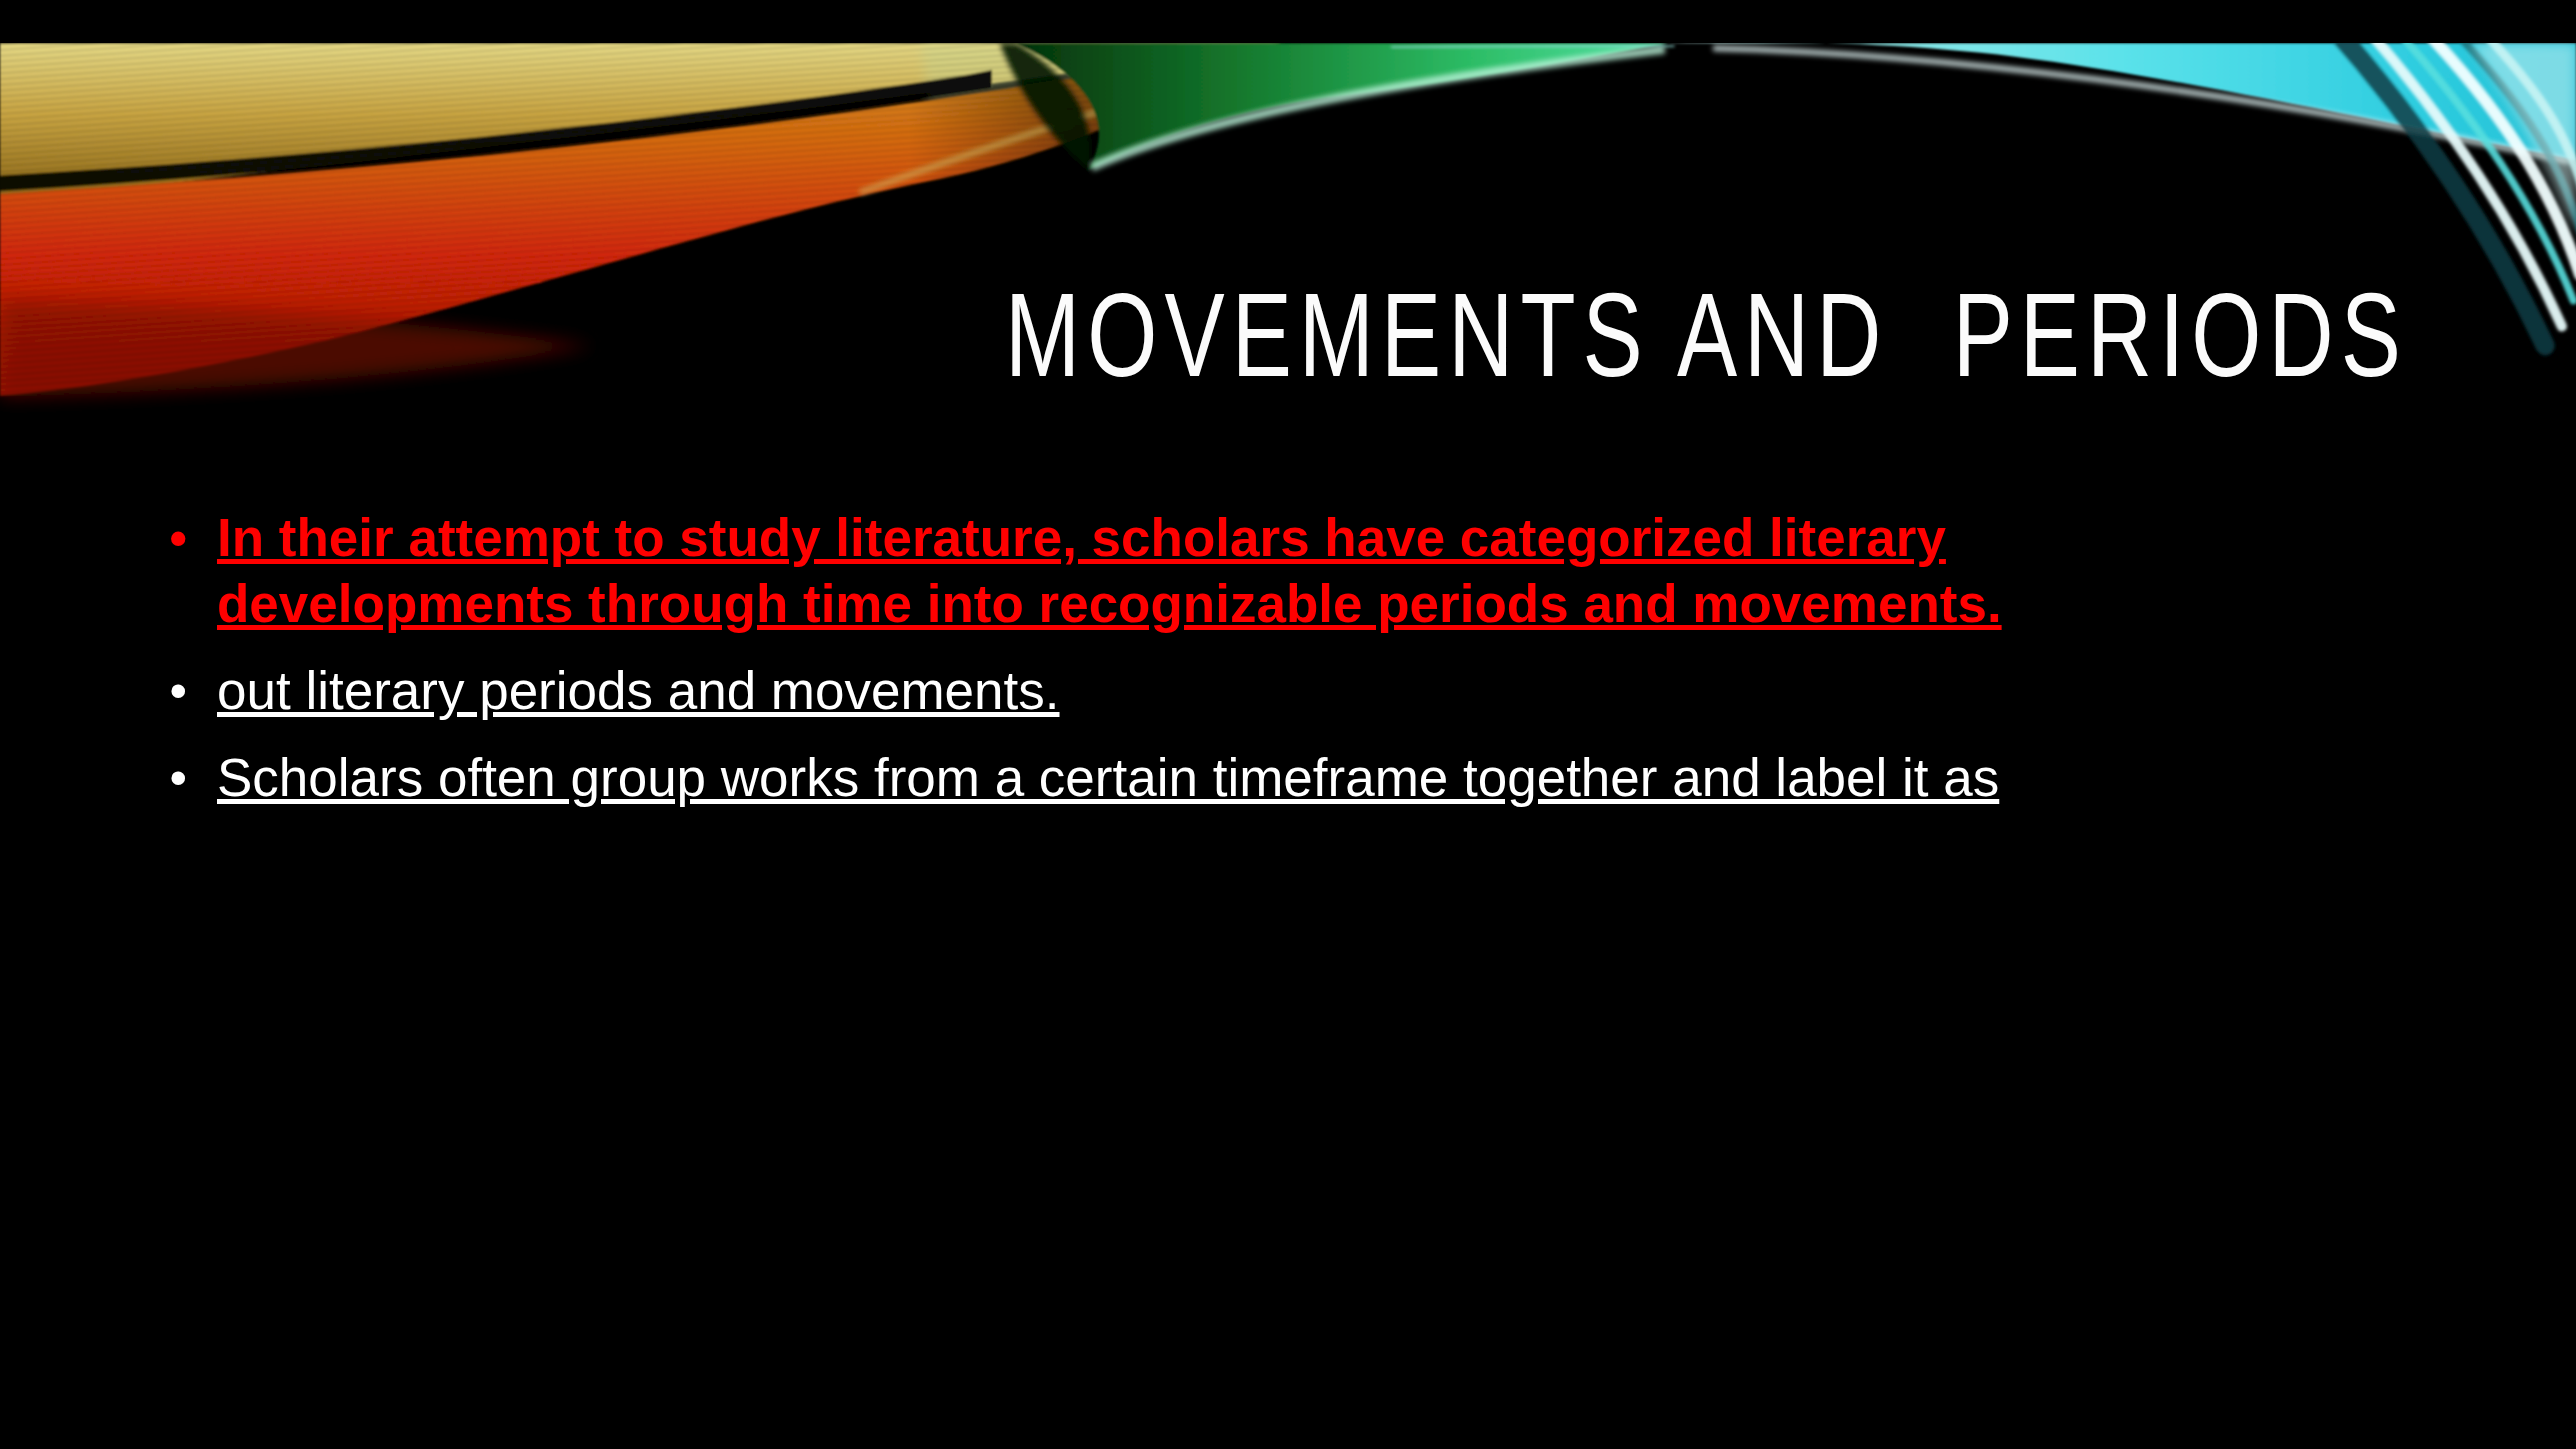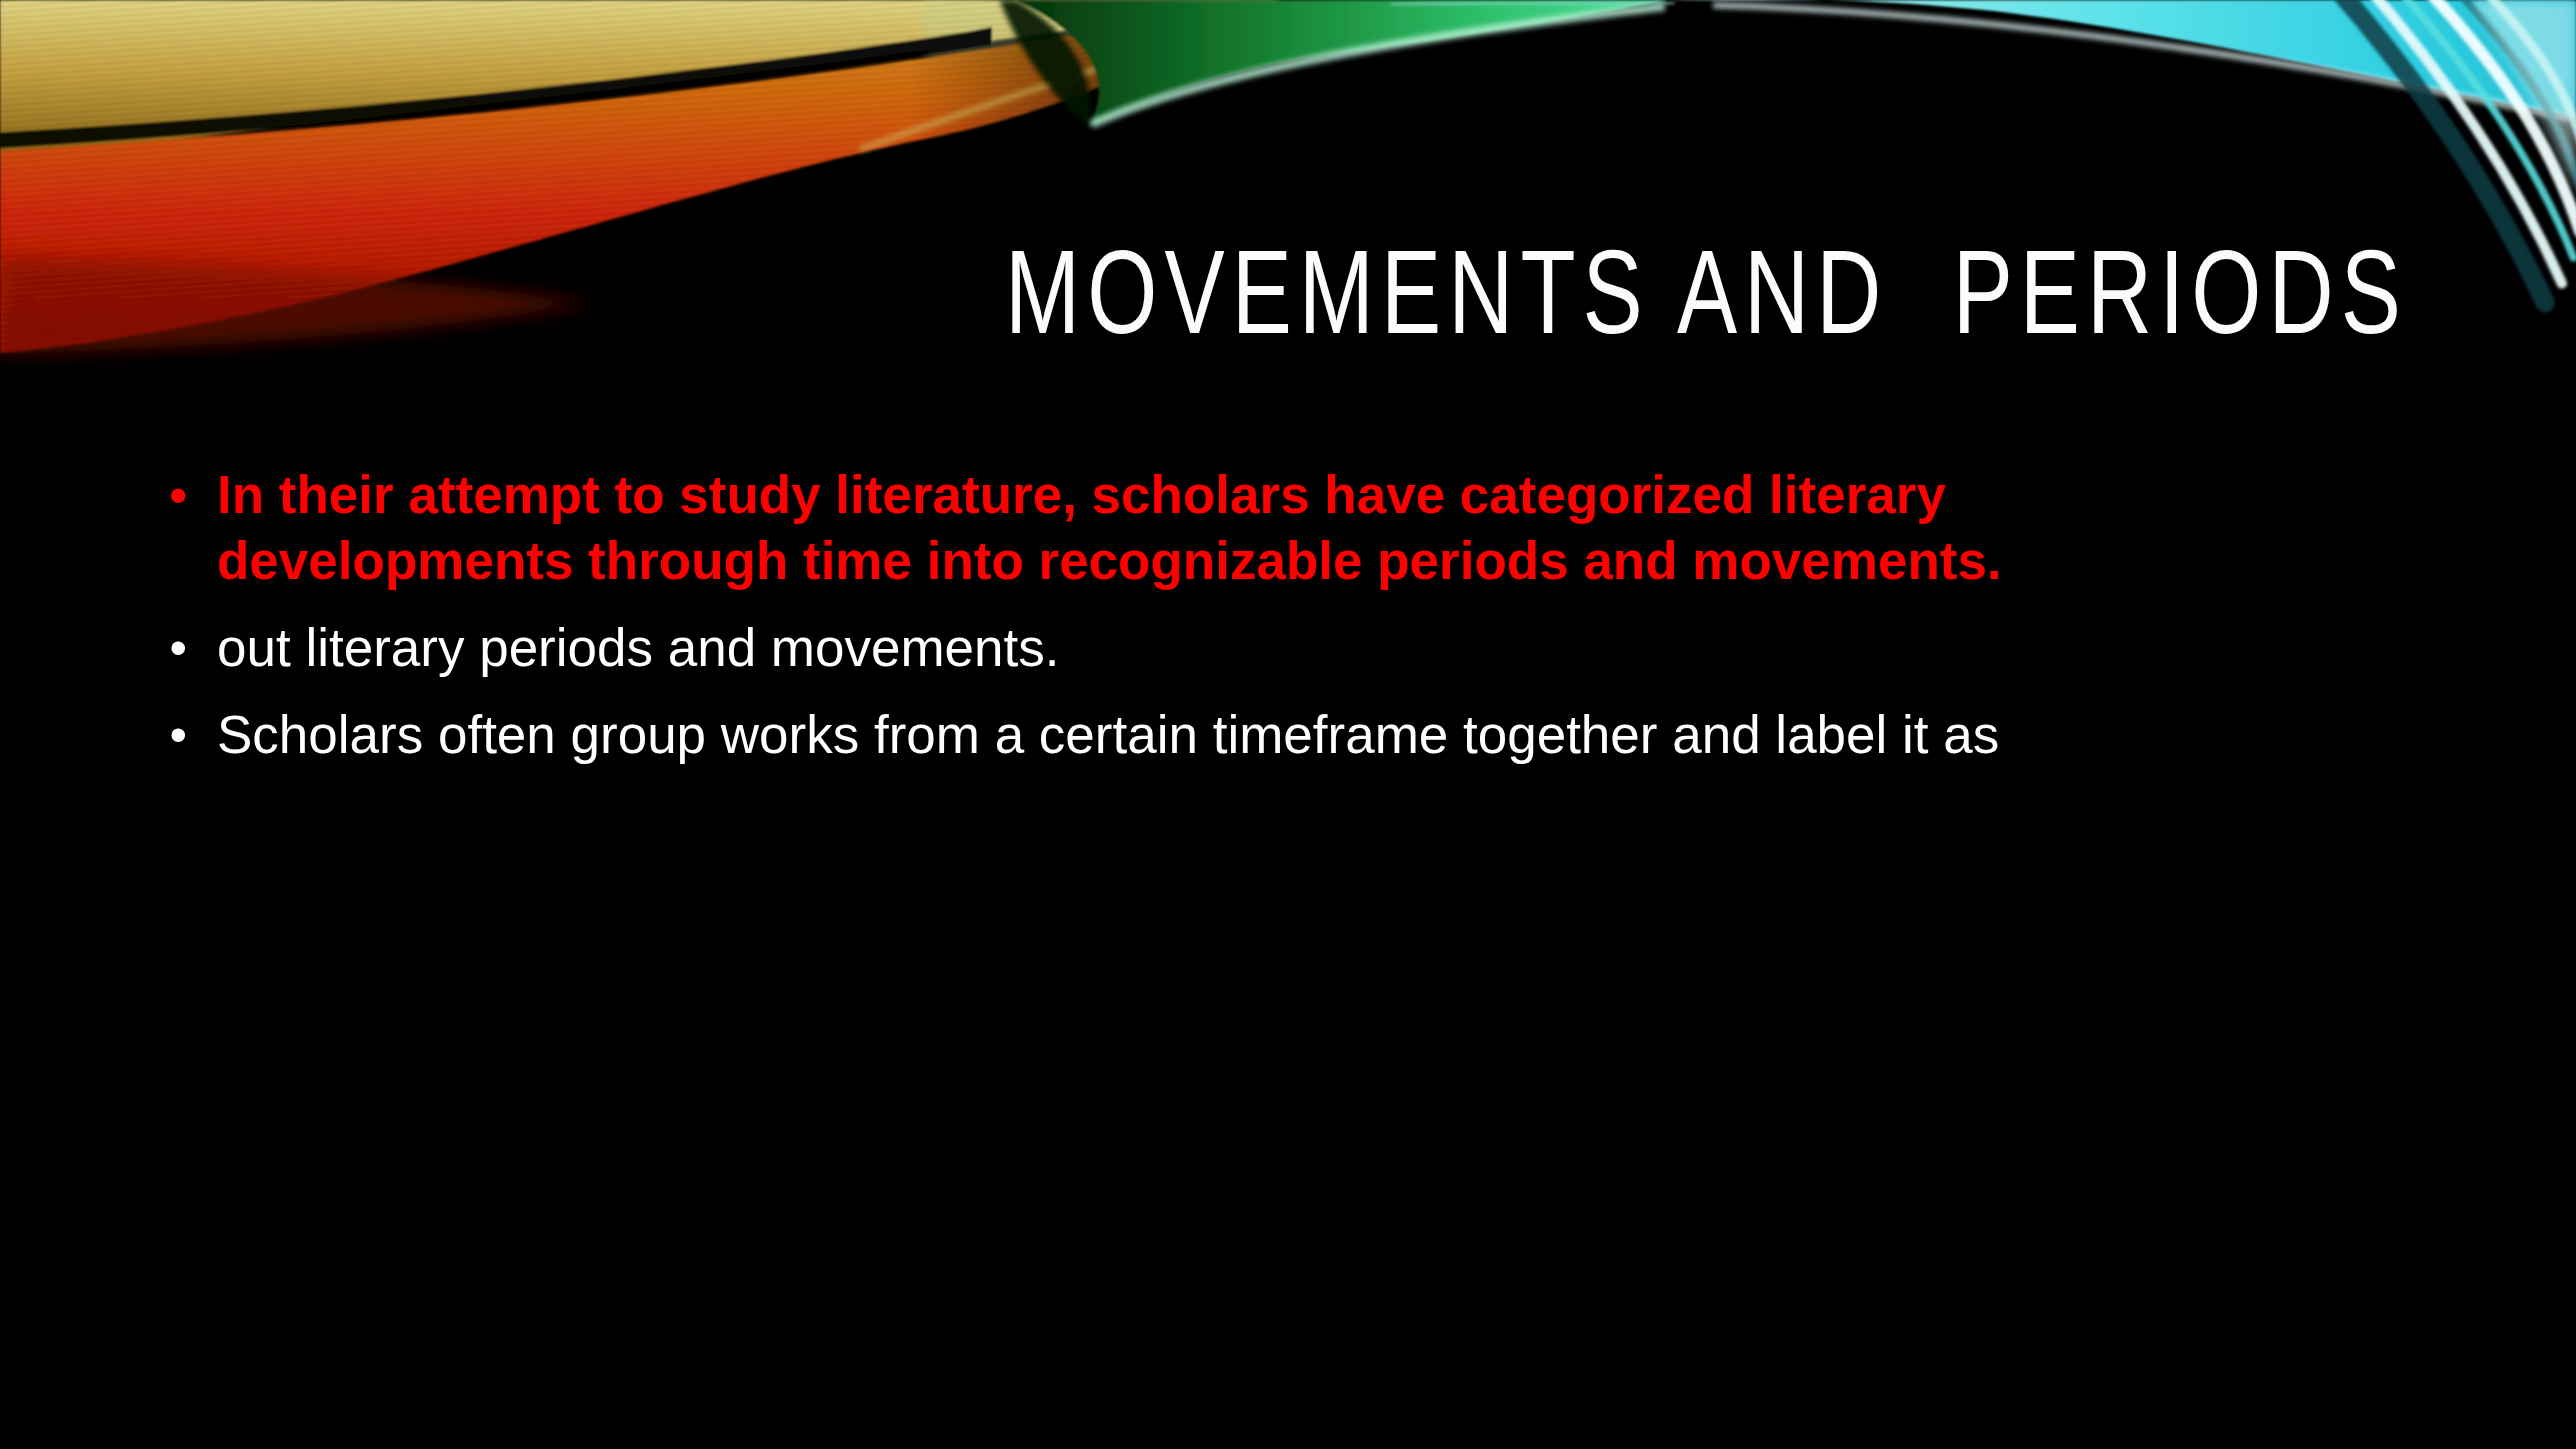--- a/index.html
+++ b/index.html
@@ -10,20 +10,21 @@
     background: #000000;
     overflow: hidden;
     font-family: "Liberation Sans", sans-serif;
   }
   .slide {
     position: absolute;
     inset: 0;
     width: 2576px;
     height: 1148px;
     background: #000000;
+    margin-top: 43px;
   }
   .wave-svg {
     position: absolute;
     left: 0;
     top: 0;
     width: 2576px;
     height: 1449px;
   }
   .title-box {
     position: absolute;
@@ -68,20 +69,21 @@
     font-size: 50px;
     line-height: 66px;
   }
   .bullets li.b-red {
     color: #ff0000;
     font-weight: 700;
   }
   .line {
     display: block;
     white-space: nowrap;
+    text-decoration: underline;
   }
 </style>
 </head>
 <body>
 
 <div class="slide">
 
   <svg class="wave-svg" viewBox="0 0 4000 2250" aria-hidden="true">
     <defs>
       <linearGradient id="gradGold" x1="0" y1="0" x2="0" y2="1">

